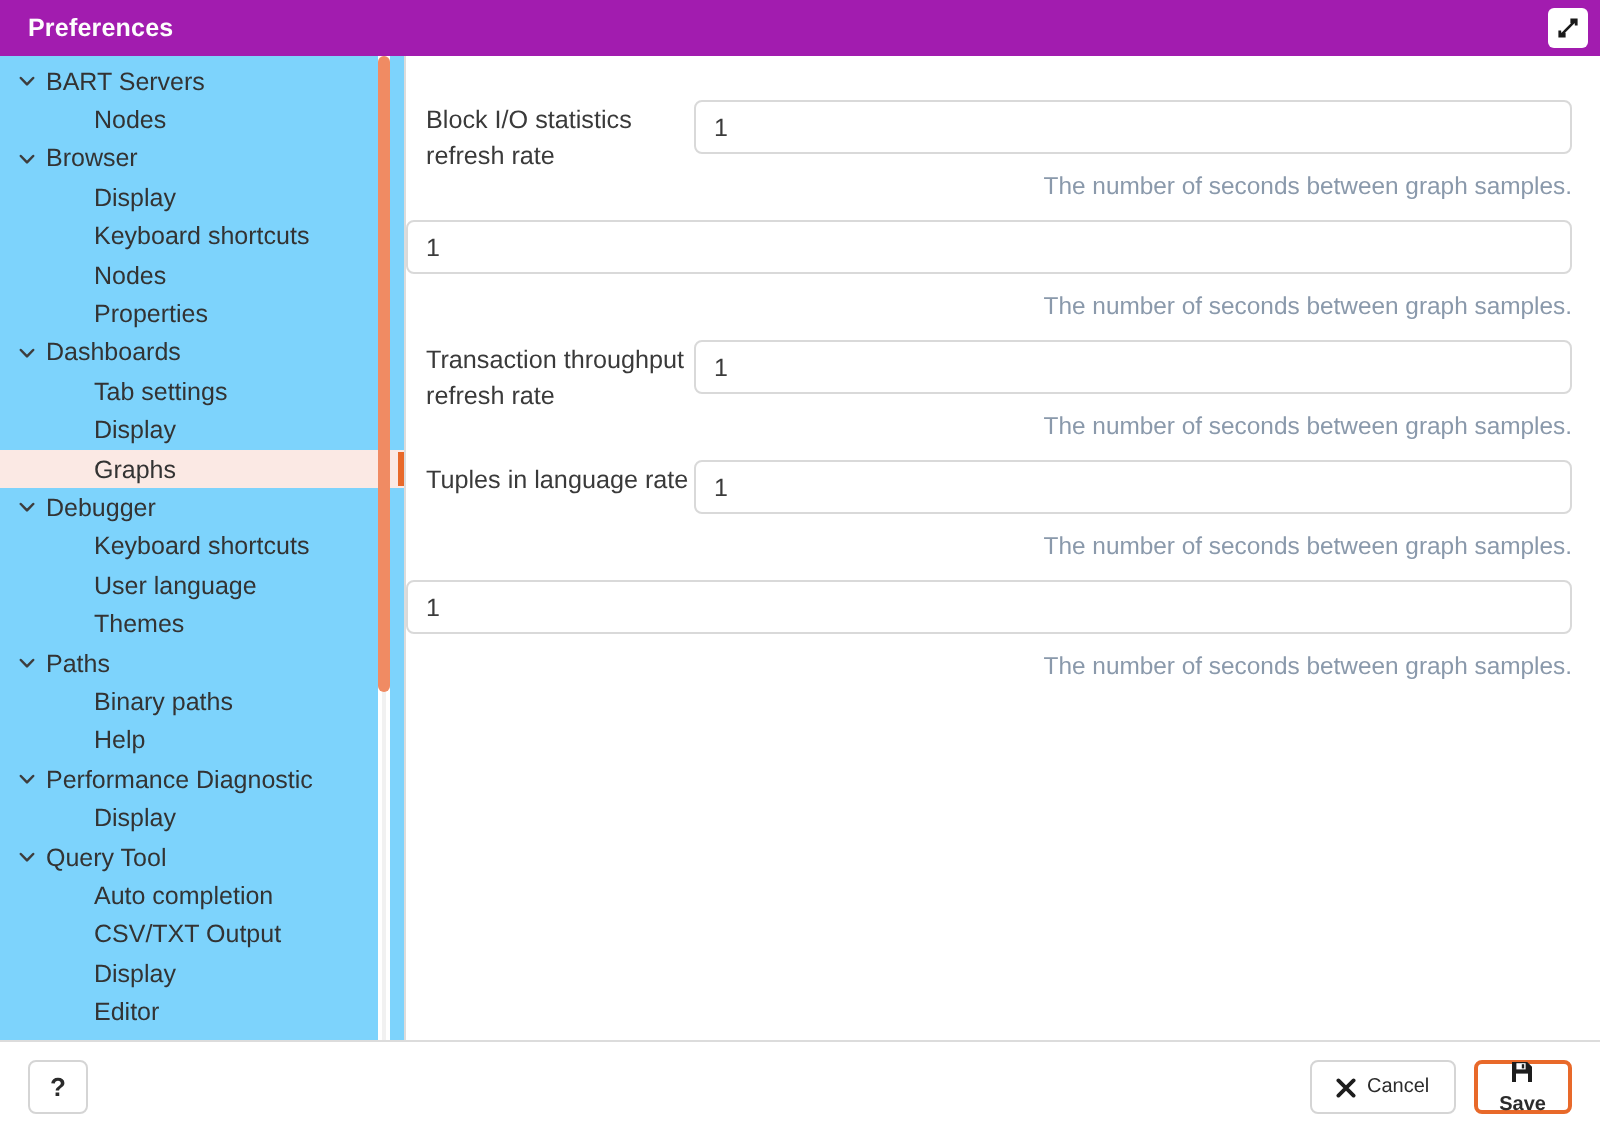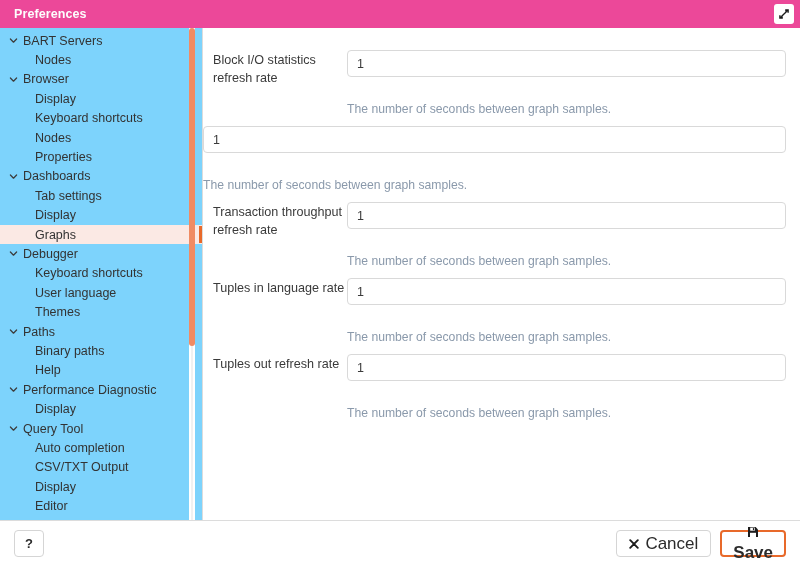--- a/index.html
+++ b/index.html
@@ -21,21 +21,21 @@
     height: 566px;
     background: #ffffff;
     box-sizing: border-box;
     display: flex;
     flex-direction: column;
   }
 
   
   .titlebar {
     height: 28px;
-    background: #ec4899;
+    background: #a21caf;
     color: #ffffff;
     display: flex;
     align-items: center;
     justify-content: space-between;
     padding: 0 6px 0 14px;
     box-sizing: border-box;
     flex: 0 0 auto;
   }
   .titlebar-title {
     font-size: 12.5px;
@@ -79,21 +79,21 @@
     height: 19.4px;
     display: flex;
     align-items: center;
     position: relative;
     font-size: 12.5px;
     color: #333333;
     cursor: pointer;
     white-space: nowrap;
   }
   .tree-row.group { padding-left: 7px; }
-  .tree-row.child { padding-left: 35px; }
+  .tree-row.child { padding-left: 47px; }
   .tree-row.selected {
     background: #fbe9e4;
   }
   .tree-row.selected::after {
     content: "";
     position: absolute;
     right: 0;
     top: 1px;
     bottom: 1px;
     width: 3px;
@@ -176,38 +176,39 @@
     background: #ffffff;
     padding: 0 9px;
     font-family: "Liberation Sans", sans-serif;
     font-size: 12.5px;
     color: #3b3b3b;
     outline: none;
   }
   .field-help {
     font-size: 12.2px;
     color: #8a99ab;
-    margin-top: 24px;
+    margin-top: 8px;
     line-height: 16px;
+    text-align: right;
   }
 
   
   .footer {
     height: 45px;
     flex: 0 0 45px;
     background: #ffffff;
     display: flex;
     align-items: center;
     justify-content: space-between;
     padding: 0 14px 0 14px;
     box-sizing: border-box;
   }
   .btn {
     font-family: "Liberation Sans", sans-serif;
-    font-size: 17px;
+    font-size: 10px;
     color: #2b2b2b;
     background: #ffffff;
     border: 1px solid #d5d5d5;
     border-radius: 4px;
     height: 27px;
     display: inline-flex;
     align-items: center;
     justify-content: center;
     gap: 6px;
     padding: 0 12px;
@@ -390,21 +391,20 @@
             </div>
           </div>
           <div class="field-row">
             <div class="field-label">Tuples in language rate</div>
             <div class="field-control">
               <input type="text" class="field-input" placeholder="" value="1" style="">
               <div class="field-help">The number of seconds between graph samples.</div>
             </div>
           </div>
           <div class="field-row">
-            <div class="field-label">Tuples out refresh rate</div>
             <div class="field-control">
               <input type="text" class="field-input" placeholder="" value="1" style="">
               <div class="field-help">The number of seconds between graph samples.</div>
             </div>
           </div>
         </div>
     </div>
   </div>
 
   <div class="footer">

